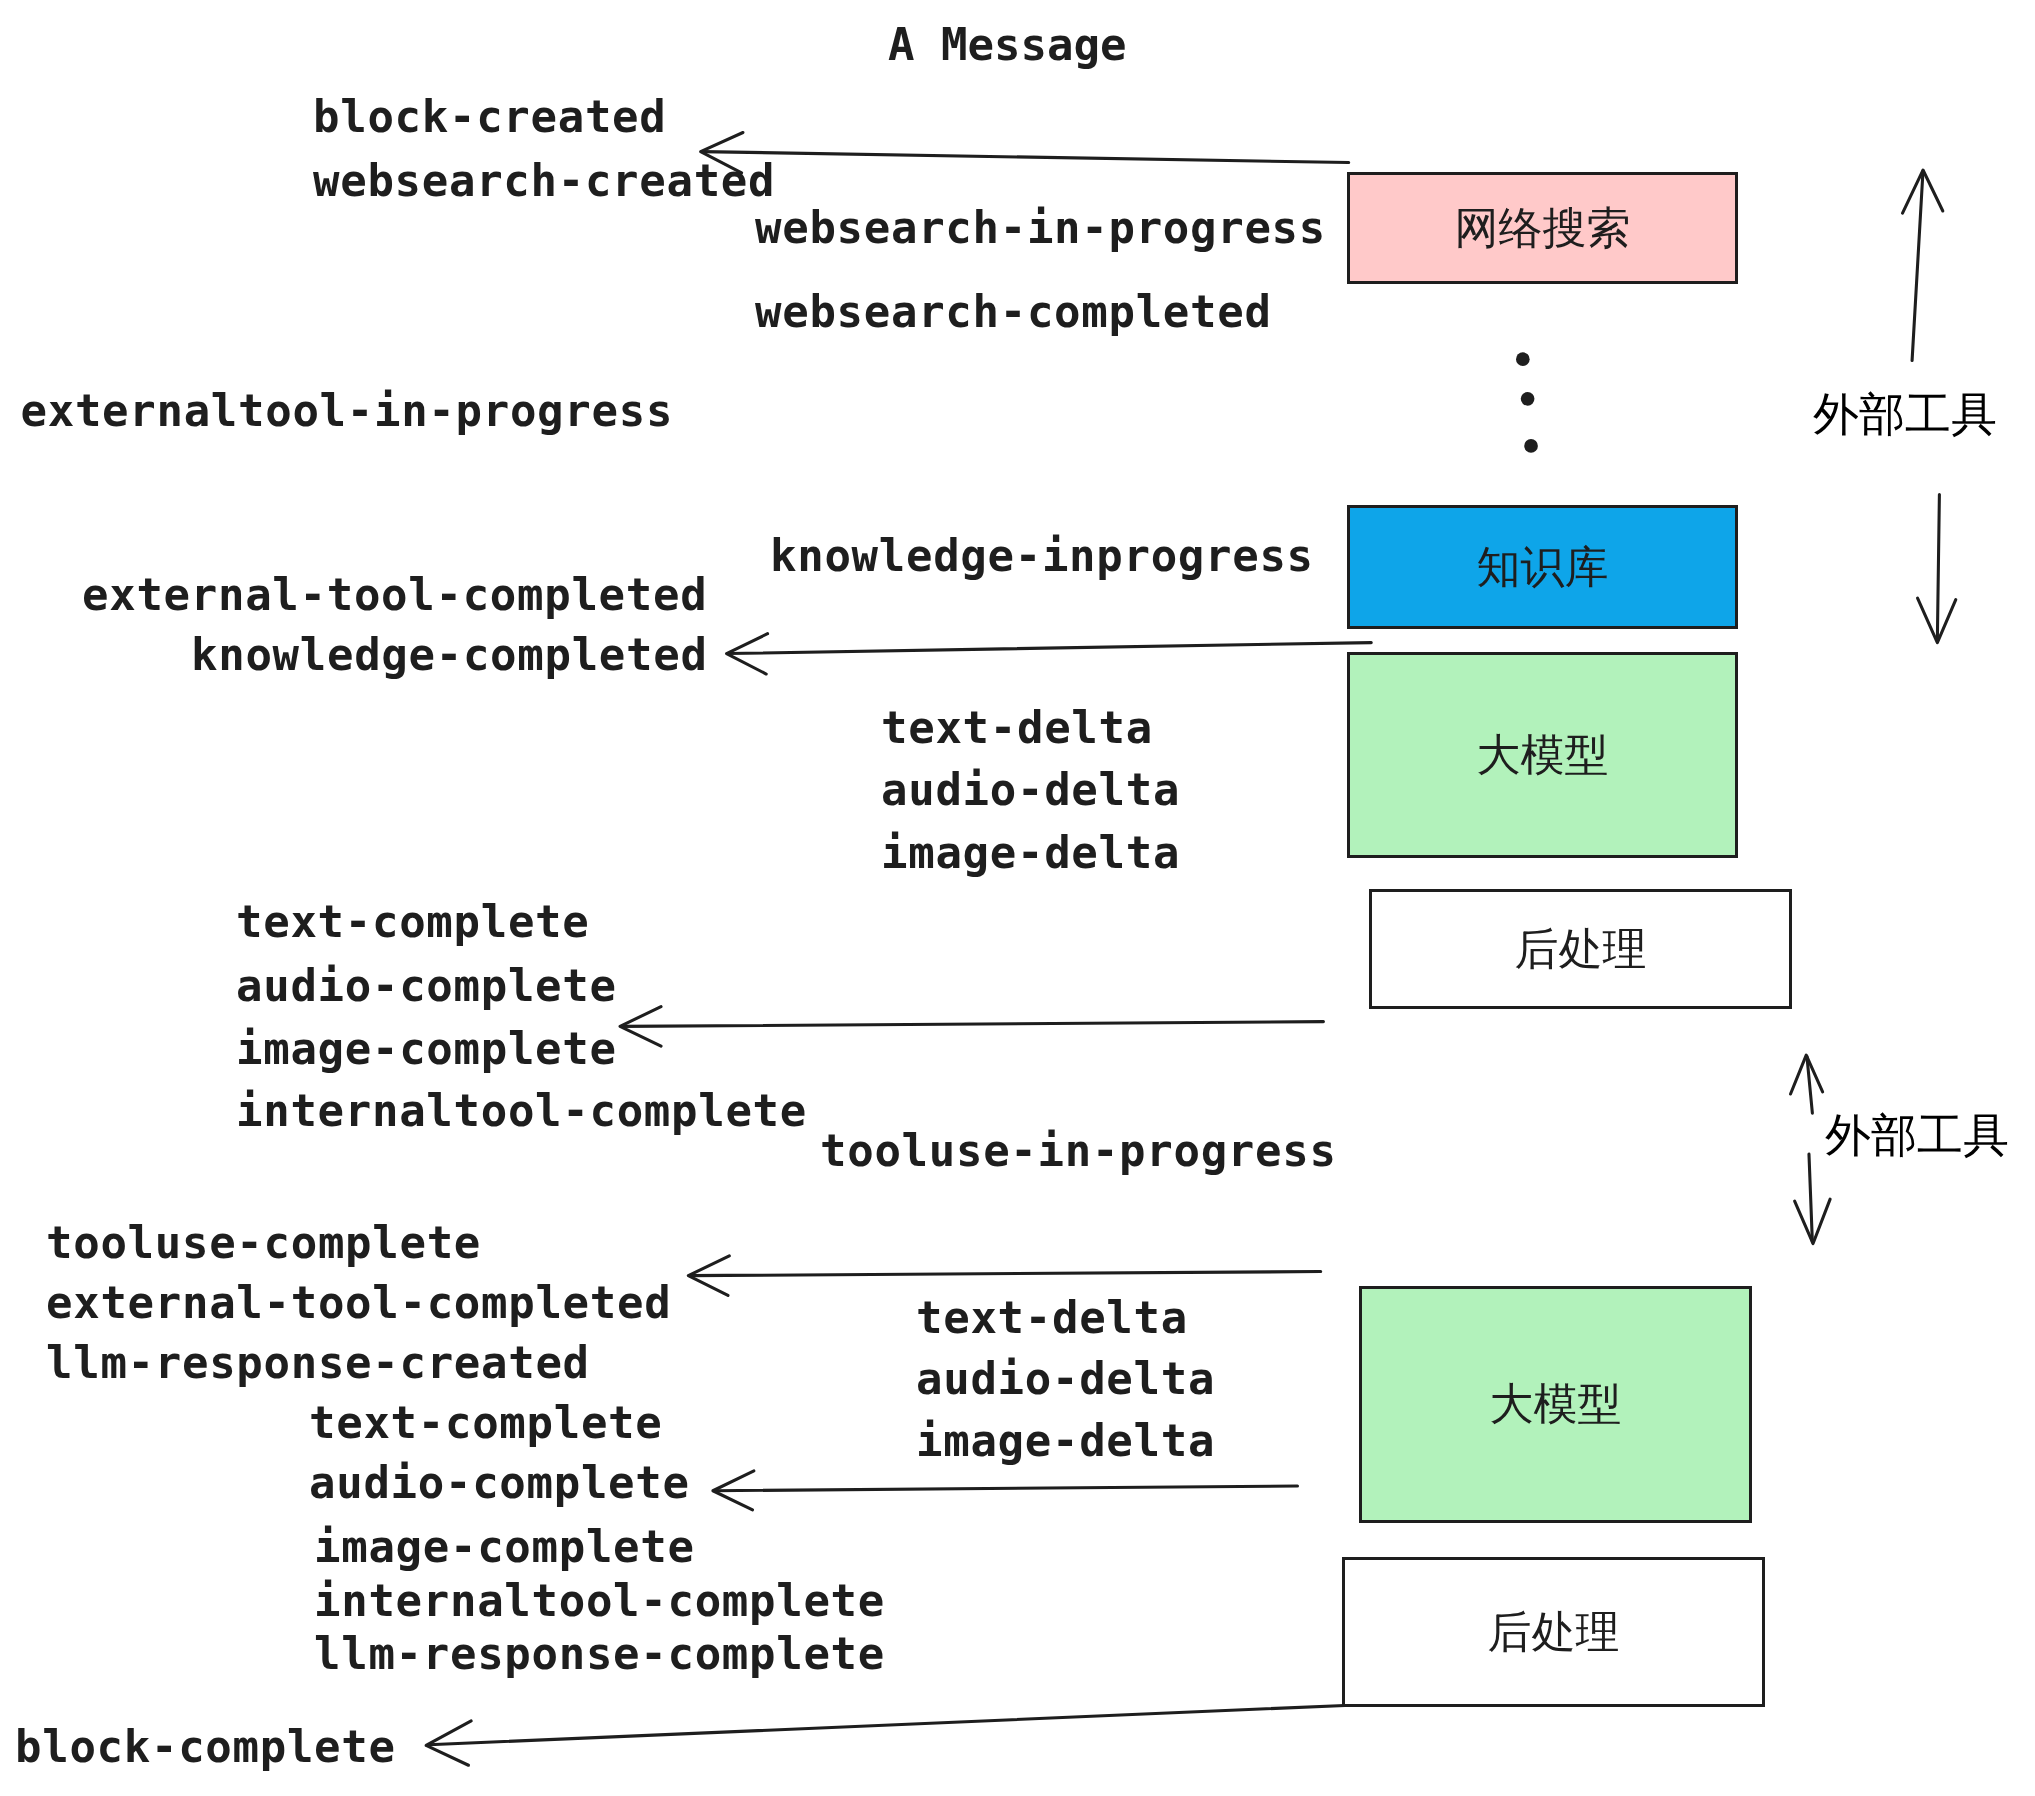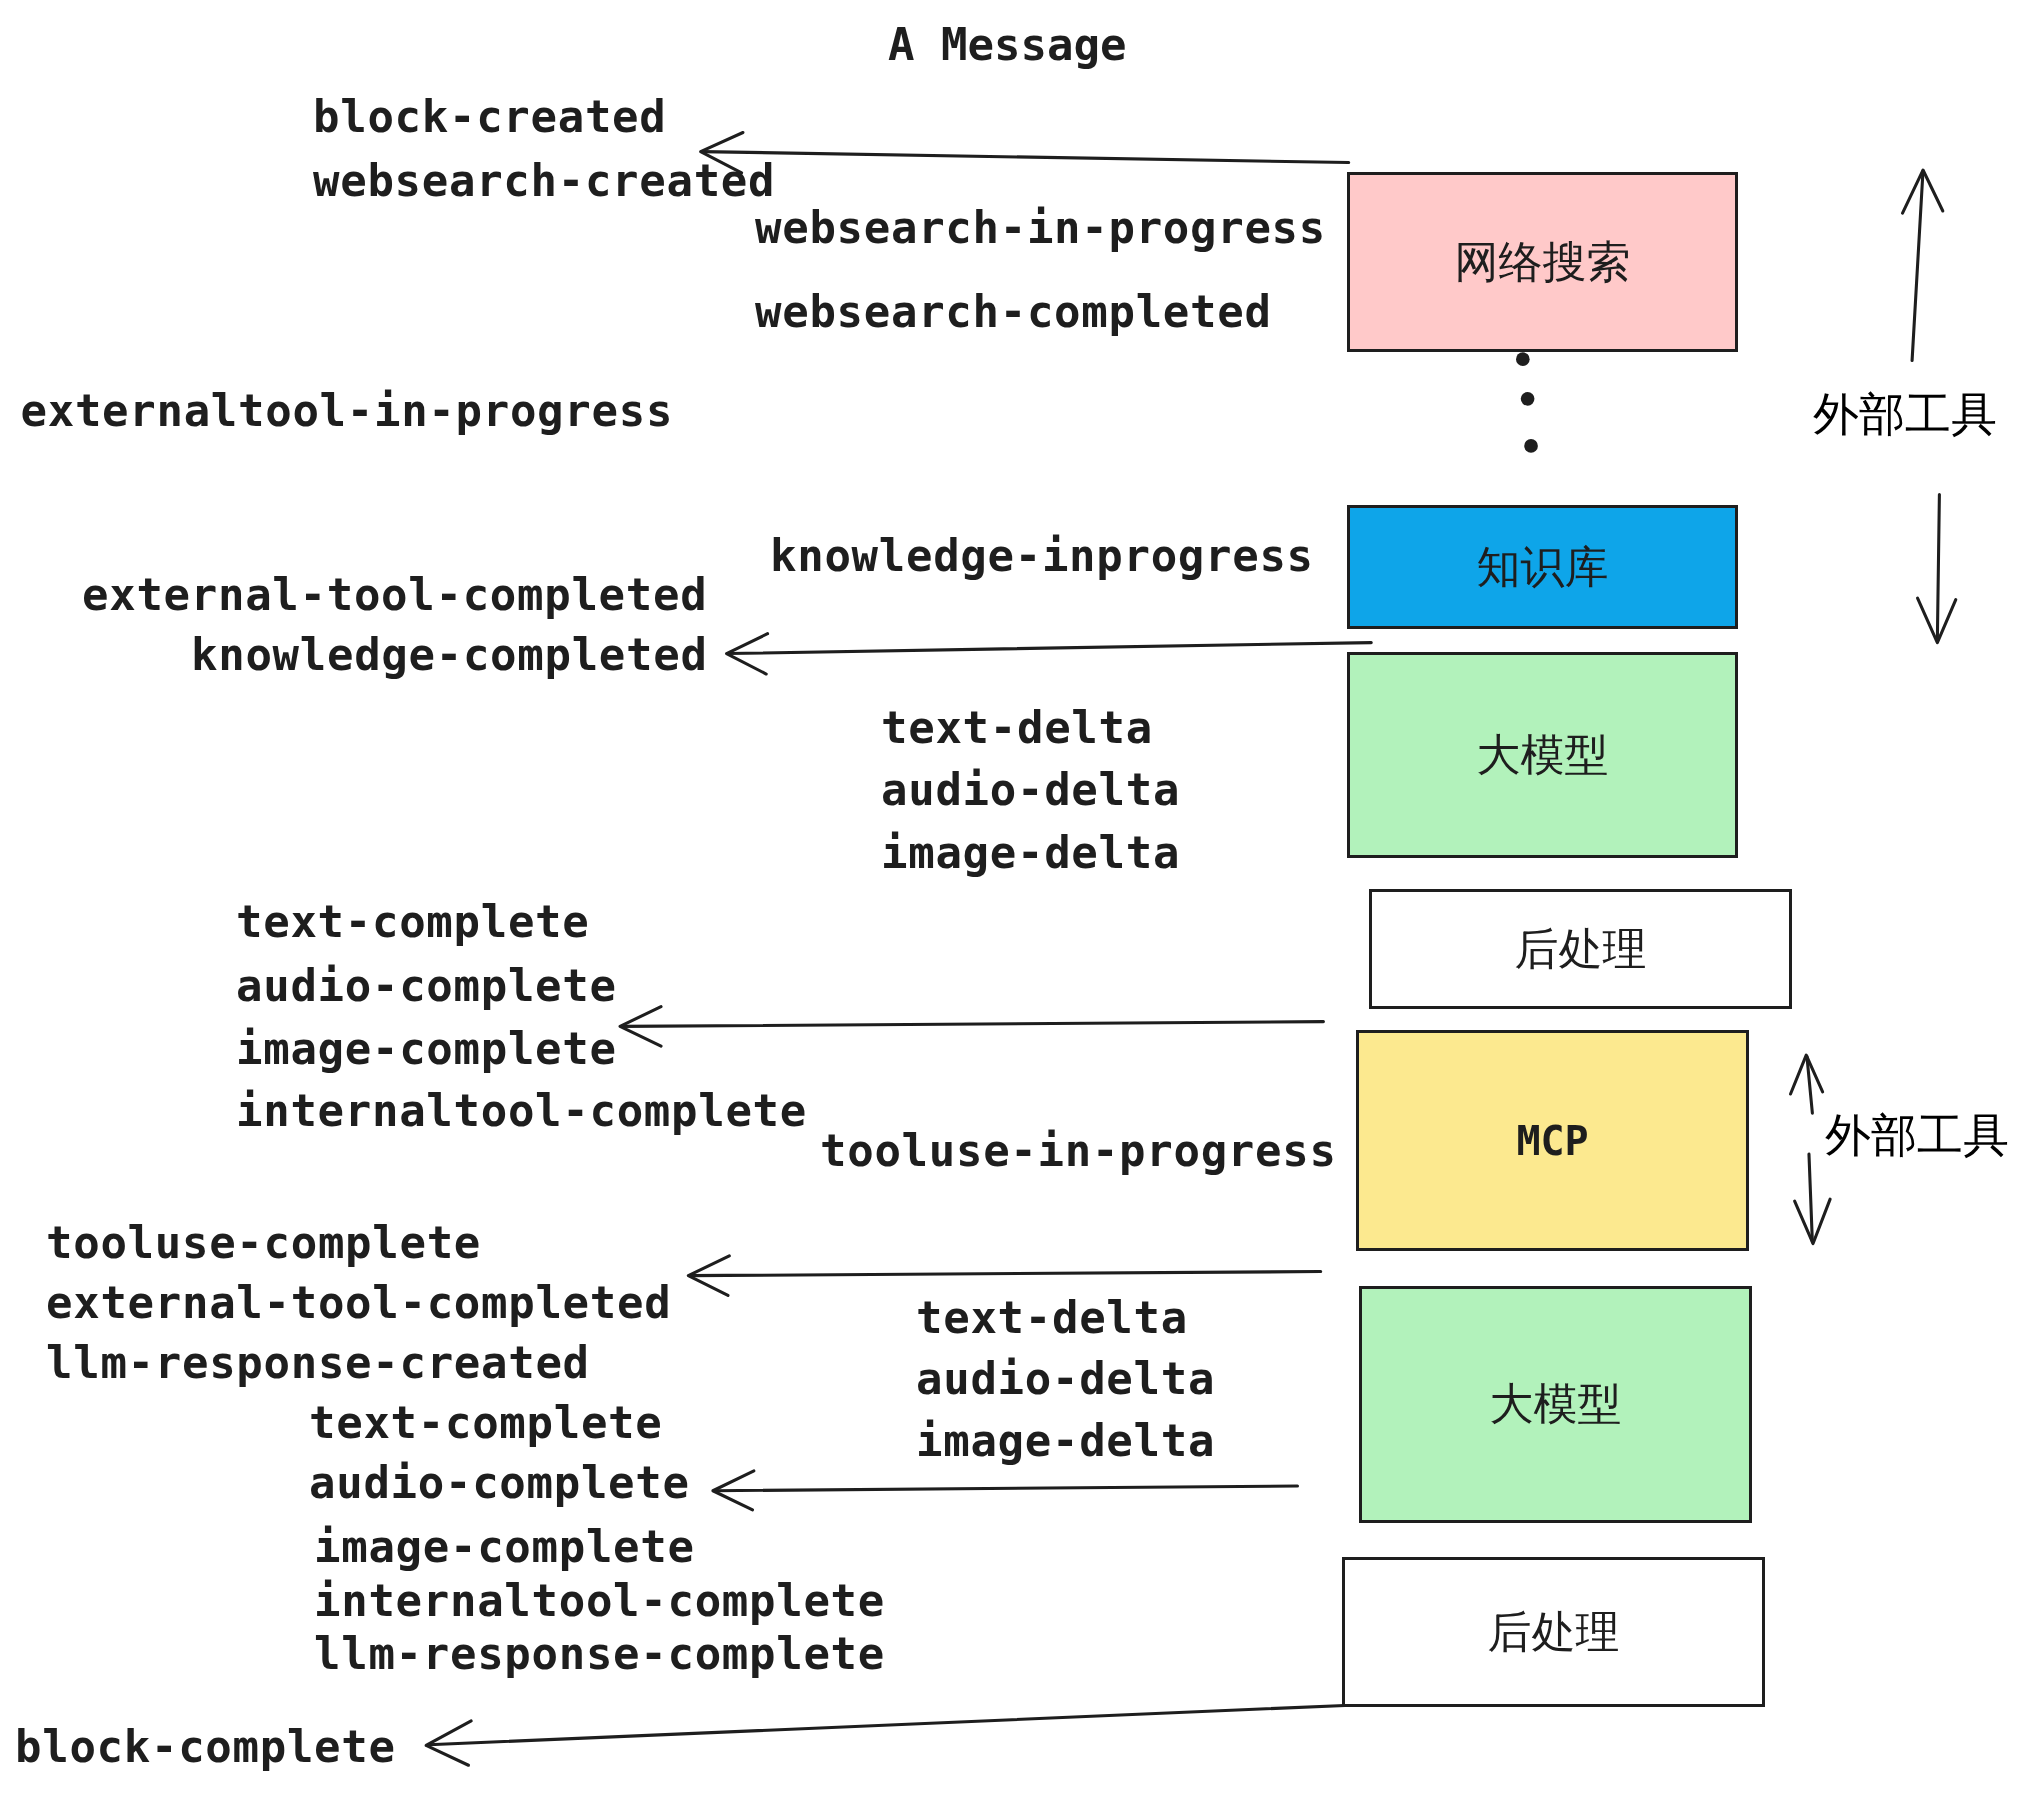--- a/index.html
+++ b/index.html
@@ -113,39 +113,36 @@
 
     <g>
       <circle cx="2230" cy="526" r="10"></circle>
       <circle cx="2237" cy="584" r="10"></circle>
       <circle cx="2242" cy="653" r="10"></circle>
     </g>
   </svg>
 
   <div class="title">A Message</div>
 
-  <div class="node" style="left: 1347px; top: 172px; width: 391px; height: 180px; background-color: rgb(255, 201, 201);">
+  <div class="node" style="left: 1347px; top: 172px; width: 391px; height: 112px; background-color: rgb(255, 201, 201);">
     <span>网络搜索</span>
   </div>
 
   <div class="node" style="left: 1347px; top: 505px; width: 391px; height: 124px; background-color: #0ea5e9;">
     <span>知识库</span>
   </div>
 
   <div class="node" style="left: 1347px; top: 652px; width: 391px; height: 206px; background-color: rgb(178, 242, 187);">
     <span>大模型</span>
   </div>
 
   <div class="node" style="left: 1369px; top: 889px; width: 423px; height: 120px; background-color: rgb(255, 255, 255);">
     <span>后处理</span>
   </div>
 
-  <div class="node mono" style="left: 1356px; top: 1030px; width: 393px; height: 221px; background-color: rgb(252, 233, 143);">
-    <span>MCP</span>
-  </div>
 
   <div class="node" style="left: 1359px; top: 1286px; width: 393px; height: 237px; background-color: rgb(178, 242, 187);">
     <span>大模型</span>
   </div>
 
   <div class="node" style="left: 1342px; top: 1557px; width: 423px; height: 150px; background-color: rgb(255, 255, 255);">
     <span>后处理</span>
   </div>
 
   <div class="side-label" style="left:1813px;top:415px;">外部工具</div>

